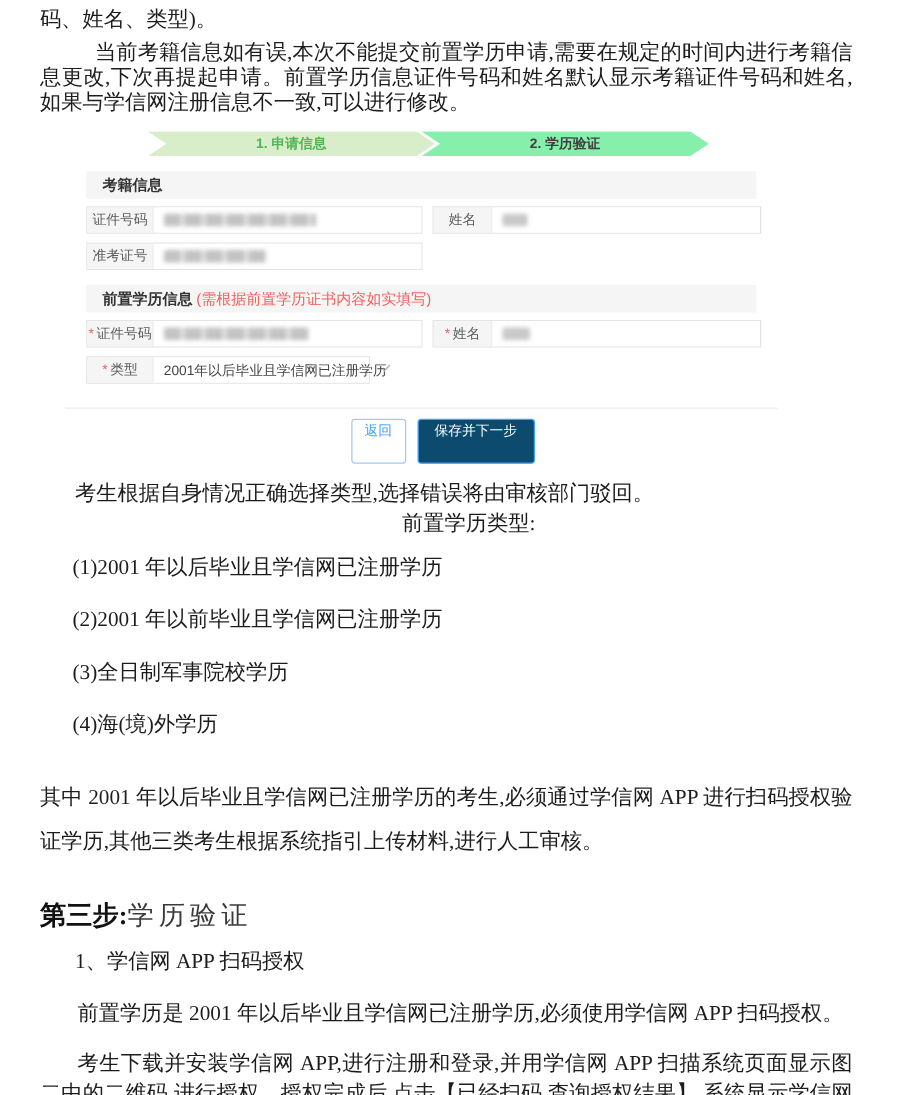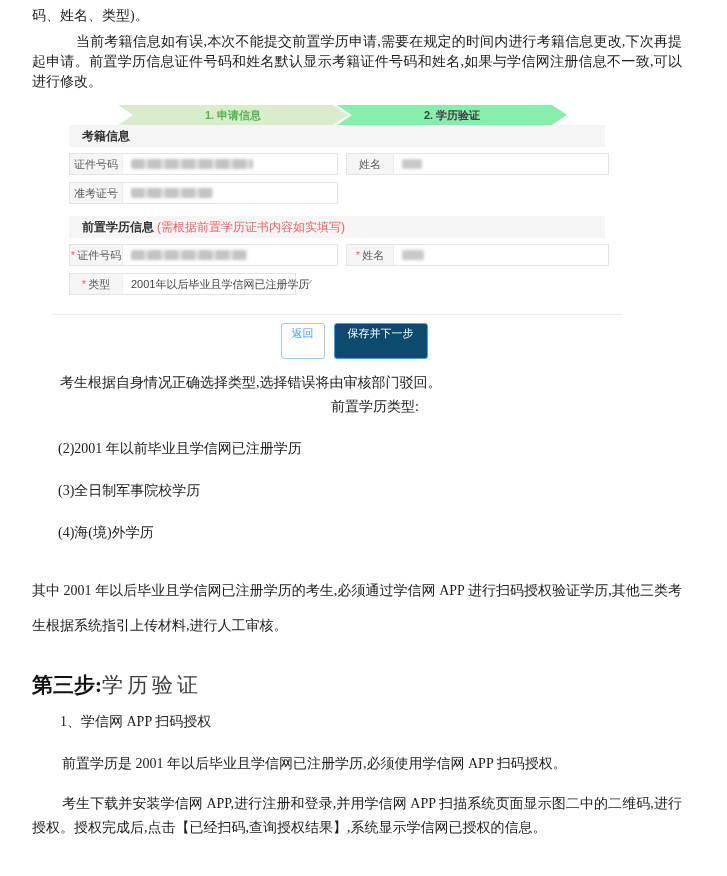--- a/index.html
+++ b/index.html
@@ -1,21 +1,21 @@
 <!DOCTYPE html>
 <html><head>
 <meta charset="utf-8">
 <style>
   html,body{margin:0;padding:0;background:#fff;}
   body{width:727px;height:876px;overflow:hidden;color:#1c1c1c;
        font-family:"Liberation Serif","DejaVu Serif",serif;}
   .doc{padding:6px 45px 0 32px;}
 
   
-  .t15{font-size:14px;line-height:20px;margin:0;}
+  .t15{font-size:17px;line-height:20px;margin:0;}
   .para1{text-indent:44px;text-align:justify;margin-top:6px;}
   .tip{margin:14px 0 0 28px;}
   .list-title{margin:4px 0 0 36px;text-align:center;}
   .type-item{margin:22px 0 0 26px;}
   .type-item.first{margin-top:15px;}
   .para2{margin-top:30px;line-height:35px;text-align:justify;}
   .h3{margin:30px 0 0 0;font-size:21px;line-height:25px;}
   .h3 .strong{font-weight:bold;color:#111;}
   .h3 .rest{font-weight:normal;color:#3a3a3a;letter-spacing:4px;}
   .sub1{margin:14px 0 0 28px;}
@@ -28,21 +28,21 @@
   .steps{display:flex;margin-left:66px;height:20px;}
   .step{width:230px;height:20px;line-height:20px;text-align:center;
         font-size:11px;font-weight:bold;
         clip-path:polygon(0 0,calc(100% - 15px) 0,100% 50%,calc(100% - 15px) 100%,0 100%,15px 50%);}
   .step.active{background:#d8edca;color:#53b453;}
   .step.pending{background:#86efac;color:#3f3f3f;margin-left:-11px;}
 
   .inner{margin:0 17px;}
   .bar{height:22px;background:#f5f5f5;line-height:22px;padding-left:13px;
        font-size:12px;font-weight:bold;color:#333;}
-  .bar1{}
+  .bar1{margin-top:12px;}
   .bar2{margin-top:12px;}
   .bar .note{color:#f25f5f;font-weight:normal;margin-left:3px;font-size:12px;}
 
   .frow{display:flex;margin-top:7px;}
   .frow.first{margin-top:6px;}
   .fg{display:flex;border:1px solid #e4e4e4;height:20px;background:#fff;}
   .fg .lab{width:52px;background:#f5f5f5;color:#5a5a5a;font-size:11px;
            text-align:center;line-height:20px;white-space:nowrap;
            border-right:1px solid #ececec;}
   .fg .inp{position:relative;background:#fff;}
@@ -149,20 +149,21 @@
 
     <div class="btns">
       <div class="btn btn-back">返回</div>
       <div class="btn btn-primary">保存并下一步</div>
     </div>
   </div>
 
   <p class="t15 tip">考生根据自身情况正确选择类型,选择错误将由审核部门驳回。</p>
   <p class="t15 list-title">前置学历类型:</p>
 
+  <p class="t15 type-item first">(1)2001 年以后毕业且学信网已注册学历</p>
   <p class="t15 type-item">(2)2001 年以前毕业且学信网已注册学历</p>
   <p class="t15 type-item">(3)全日制军事院校学历</p>
   <p class="t15 type-item">(4)海(境)外学历</p>
 
   <p class="t15 para2">其中 2001 年以后毕业且学信网已注册学历的考生,必须通过学信网 APP 进行扫码授权验证学历,其他三类考生根据系统指引上传材料,进行人工审核。</p>
 
   <h3 class="h3"><span class="strong">第三步:</span><span class="rest">学历验证</span></h3>
 
   <p class="t15 sub1">1、学信网 APP 扫码授权</p>
   <p class="t15 para3">前置学历是 2001 年以后毕业且学信网已注册学历,必须使用学信网 APP 扫码授权。</p>

